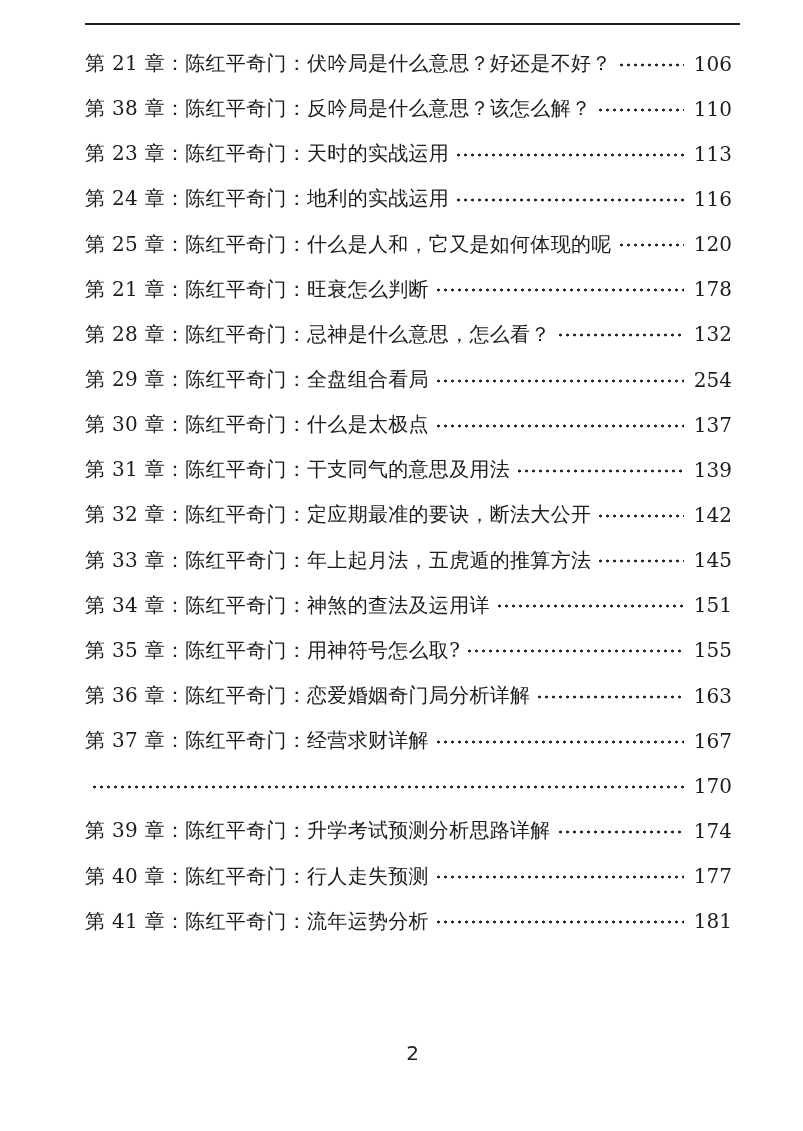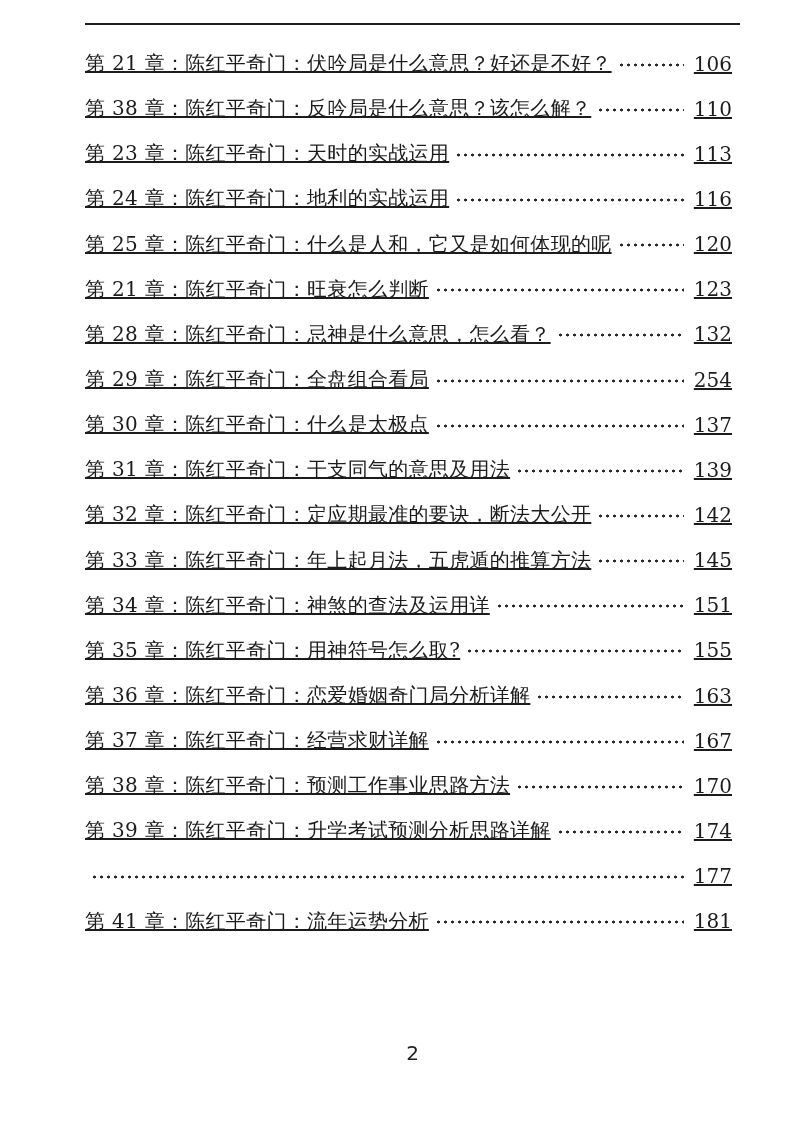--- a/index.html
+++ b/index.html
@@ -28,21 +28,20 @@
     left: 85px;
     top: 41px;
     width: 647px;
   }
   .toc-row {
     display: flex;
     align-items: center;
     height: 45.15px;
     font-size: 20px;
     white-space: nowrap;
-    text-decoration: underline;
   }
   .toc-entry-text {
     flex: 0 0 auto;
     letter-spacing: 0.3px;
   }
   .toc-leader {
     flex: 1 1 auto;
     height: 20px;
     margin: 2px 10px 0 6px;
     background-image: radial-gradient(circle, #2a2a2a 1.4px, transparent 1.6px);
@@ -98,21 +97,21 @@
 
   <div class="toc-row">
     <span class="toc-entry-text">第 25 章：陈红平奇门：什么是人和，它又是如何体现的呢</span>
     <span class="toc-leader"></span>
     <span class="toc-page-number">120</span>
   </div>
 
   <div class="toc-row">
     <span class="toc-entry-text">第 21 章：陈红平奇门：旺衰怎么判断</span>
     <span class="toc-leader"></span>
-    <span class="toc-page-number">123</span>
+    <span class="toc-page-number">178</span>
   </div>
 
 
   <div class="toc-row">
     <span class="toc-entry-text">第 28 章：陈红平奇门：忌神是什么意思，怎么看？</span>
     <span class="toc-leader"></span>
     <span class="toc-page-number">132</span>
   </div>
 
   <div class="toc-row">
@@ -163,32 +162,32 @@
     <span class="toc-page-number">163</span>
   </div>
 
   <div class="toc-row">
     <span class="toc-entry-text">第 37 章：陈红平奇门：经营求财详解</span>
     <span class="toc-leader"></span>
     <span class="toc-page-number">167</span>
   </div>
 
   <div class="toc-row">
-    <span class="toc-entry-text">第 38 章：陈红平奇门：预测工作事业思路方法</span>
     <span class="toc-leader"></span>
     <span class="toc-page-number">170</span>
   </div>
 
   <div class="toc-row">
     <span class="toc-entry-text">第 39 章：陈红平奇门：升学考试预测分析思路详解</span>
     <span class="toc-leader"></span>
     <span class="toc-page-number">174</span>
   </div>
 
   <div class="toc-row">
+    <span class="toc-entry-text">第 40 章：陈红平奇门：行人走失预测</span>
     <span class="toc-leader"></span>
     <span class="toc-page-number">177</span>
   </div>
 
   <div class="toc-row">
     <span class="toc-entry-text">第 41 章：陈红平奇门：流年运势分析</span>
     <span class="toc-leader"></span>
     <span class="toc-page-number">181</span>
   </div>
 </div>

